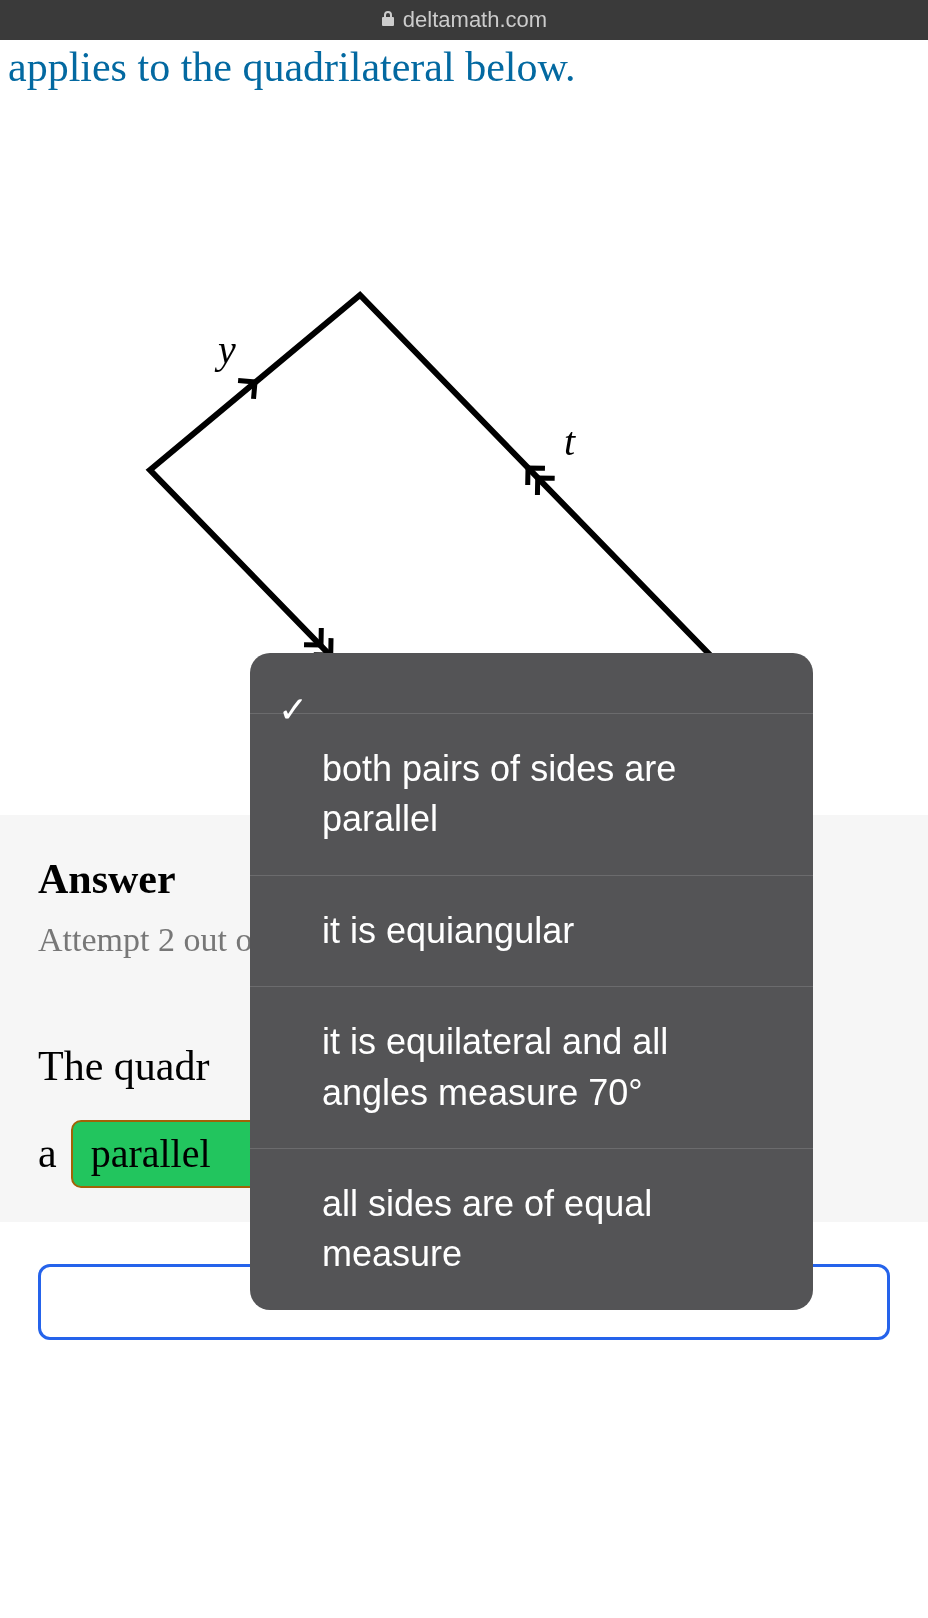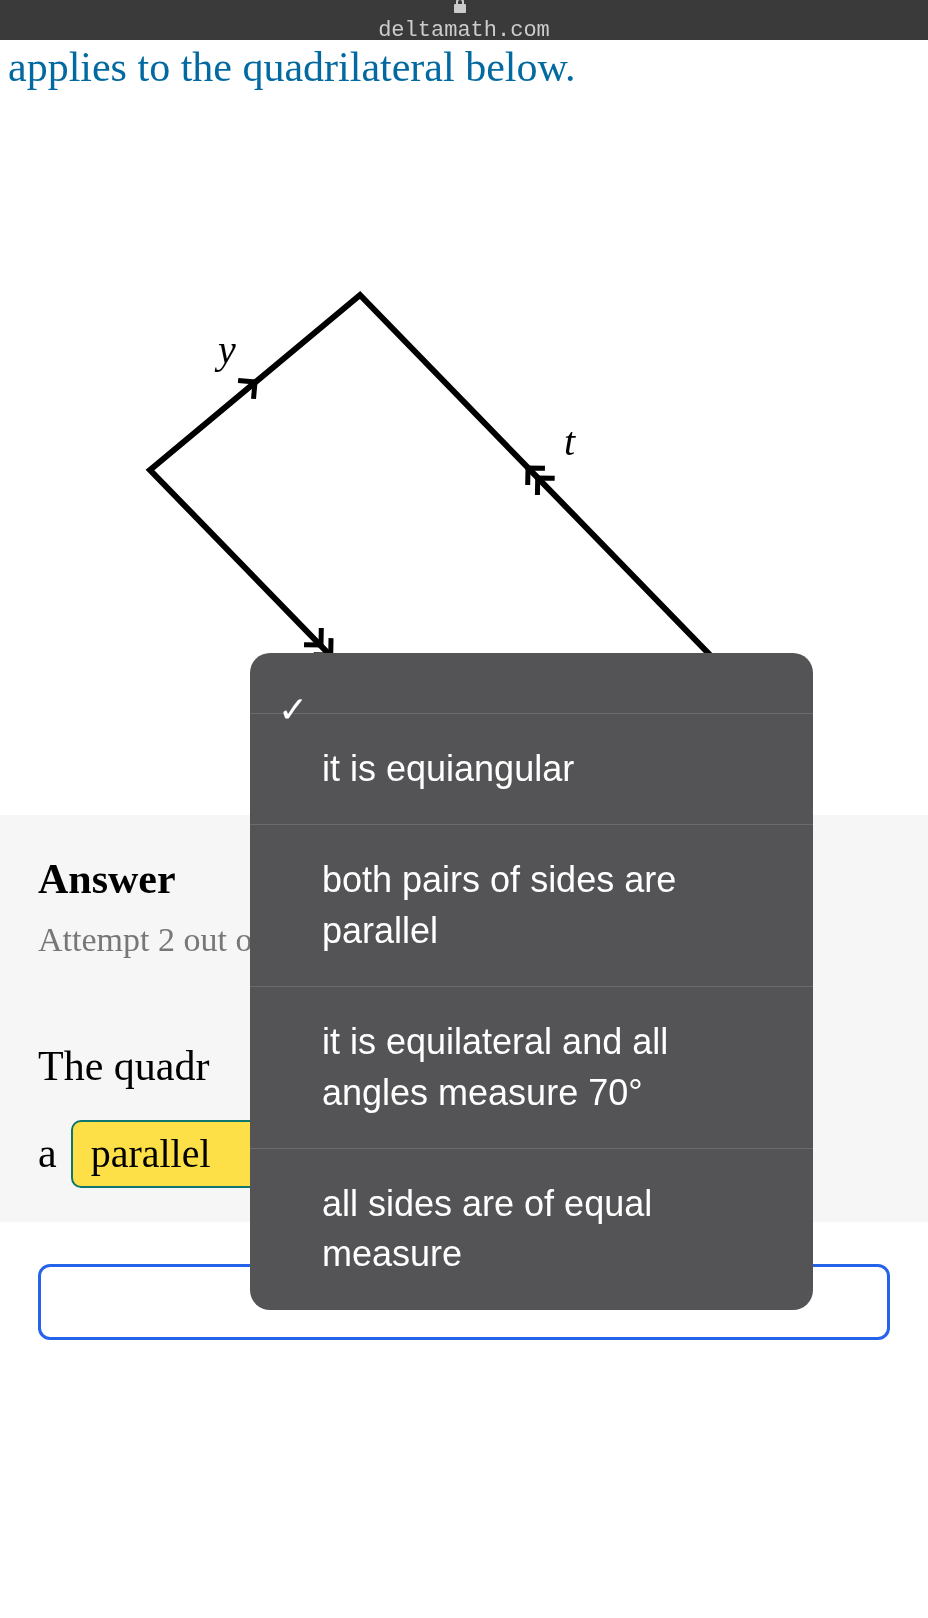--- a/index.html
+++ b/index.html
@@ -11,24 +11,23 @@
       position: relative;
       overflow: hidden;
     }
     .browser-bar {
       height: 40px;
       background: #3a3a3a;
       display: flex;
       align-items: center;
       justify-content: center;
       color: #ccc;
-      font-family: Liberation Mono, monospace;
+      font-family: Liberation Sans, sans-serif;
       font-size: 22px;
       position: relative;
-      flex-direction: column;
     }
     .lock-icon {
       margin-right: 8px;
       font-size: 16px;
       color: #ccc;
     }
     .question-text {
       font-size: 42px;
       padding: 0 8px;
       color: #0369a1;
@@ -68,26 +67,26 @@
       font-family: Georgia, serif;
       line-height: 1.8;
       display: flex;
       flex-wrap: wrap;
       align-items: center;
       gap: 14px;
     }
     .select-box {
       display: inline-flex;
       align-items: center;
-      border: 2px solid #0f766e;
+      border: 2px solid #a16207;
       border-radius: 10px;
       padding: 6px 18px;
       font-size: 40px;
       font-family: Georgia, serif;
-      background: #fde047;
+      background: #22c55e;
       min-width: 280px;
       height: 68px;
     }
     .dropdown-popup {
       position: absolute;
       left: 250px;
       top: 653px;
       width: 563px;
       background: #545456;
       border-radius: 20px;
@@ -177,24 +176,24 @@
 </div>
 
 <div class="final-select"></div>
 
 <div class="dropdown-popup">
   <div class="dropdown-item selected">
     <span class="check-icon">✓</span>
     <span></span>
   </div>
   <div class="dropdown-item">
-    <span>it is equiangular</span>
+    <span>both pairs of sides are parallel</span>
   </div>
   <div class="dropdown-item">
-    <span>both pairs of sides are parallel</span>
+    <span>it is equiangular</span>
   </div>
   <div class="dropdown-item">
     <span>it is equilateral and all angles measure 70°</span>
   </div>
   <div class="dropdown-item">
     <span>all sides are of equal measure</span>
   </div>
 </div>
 
 </body></html>

